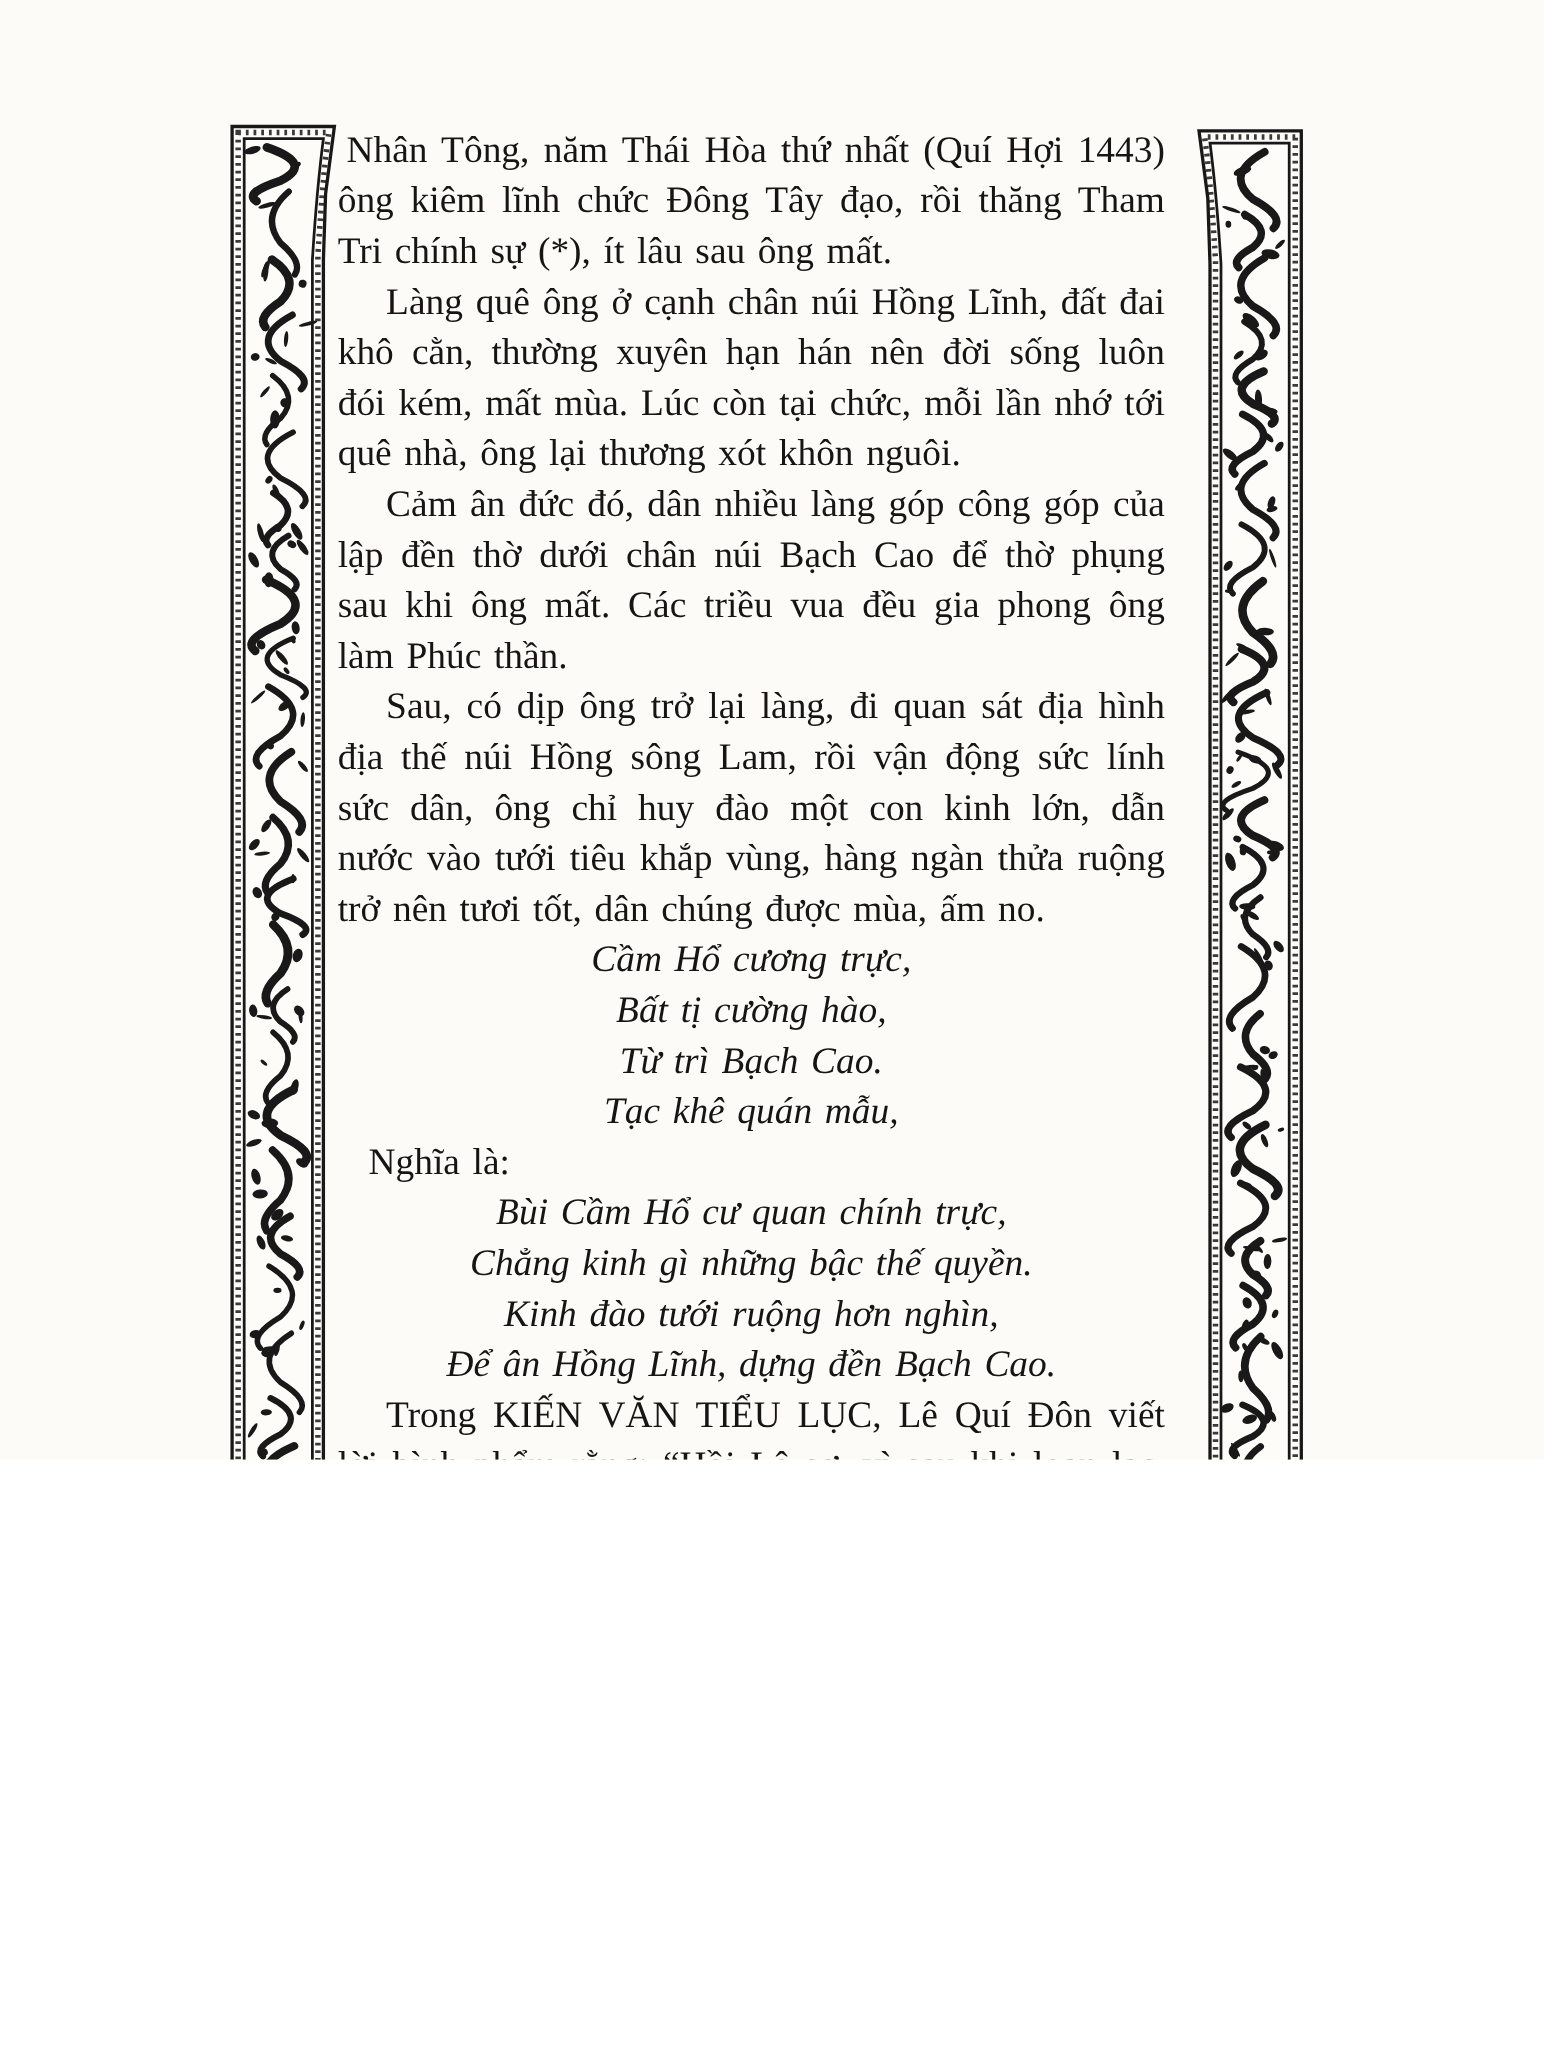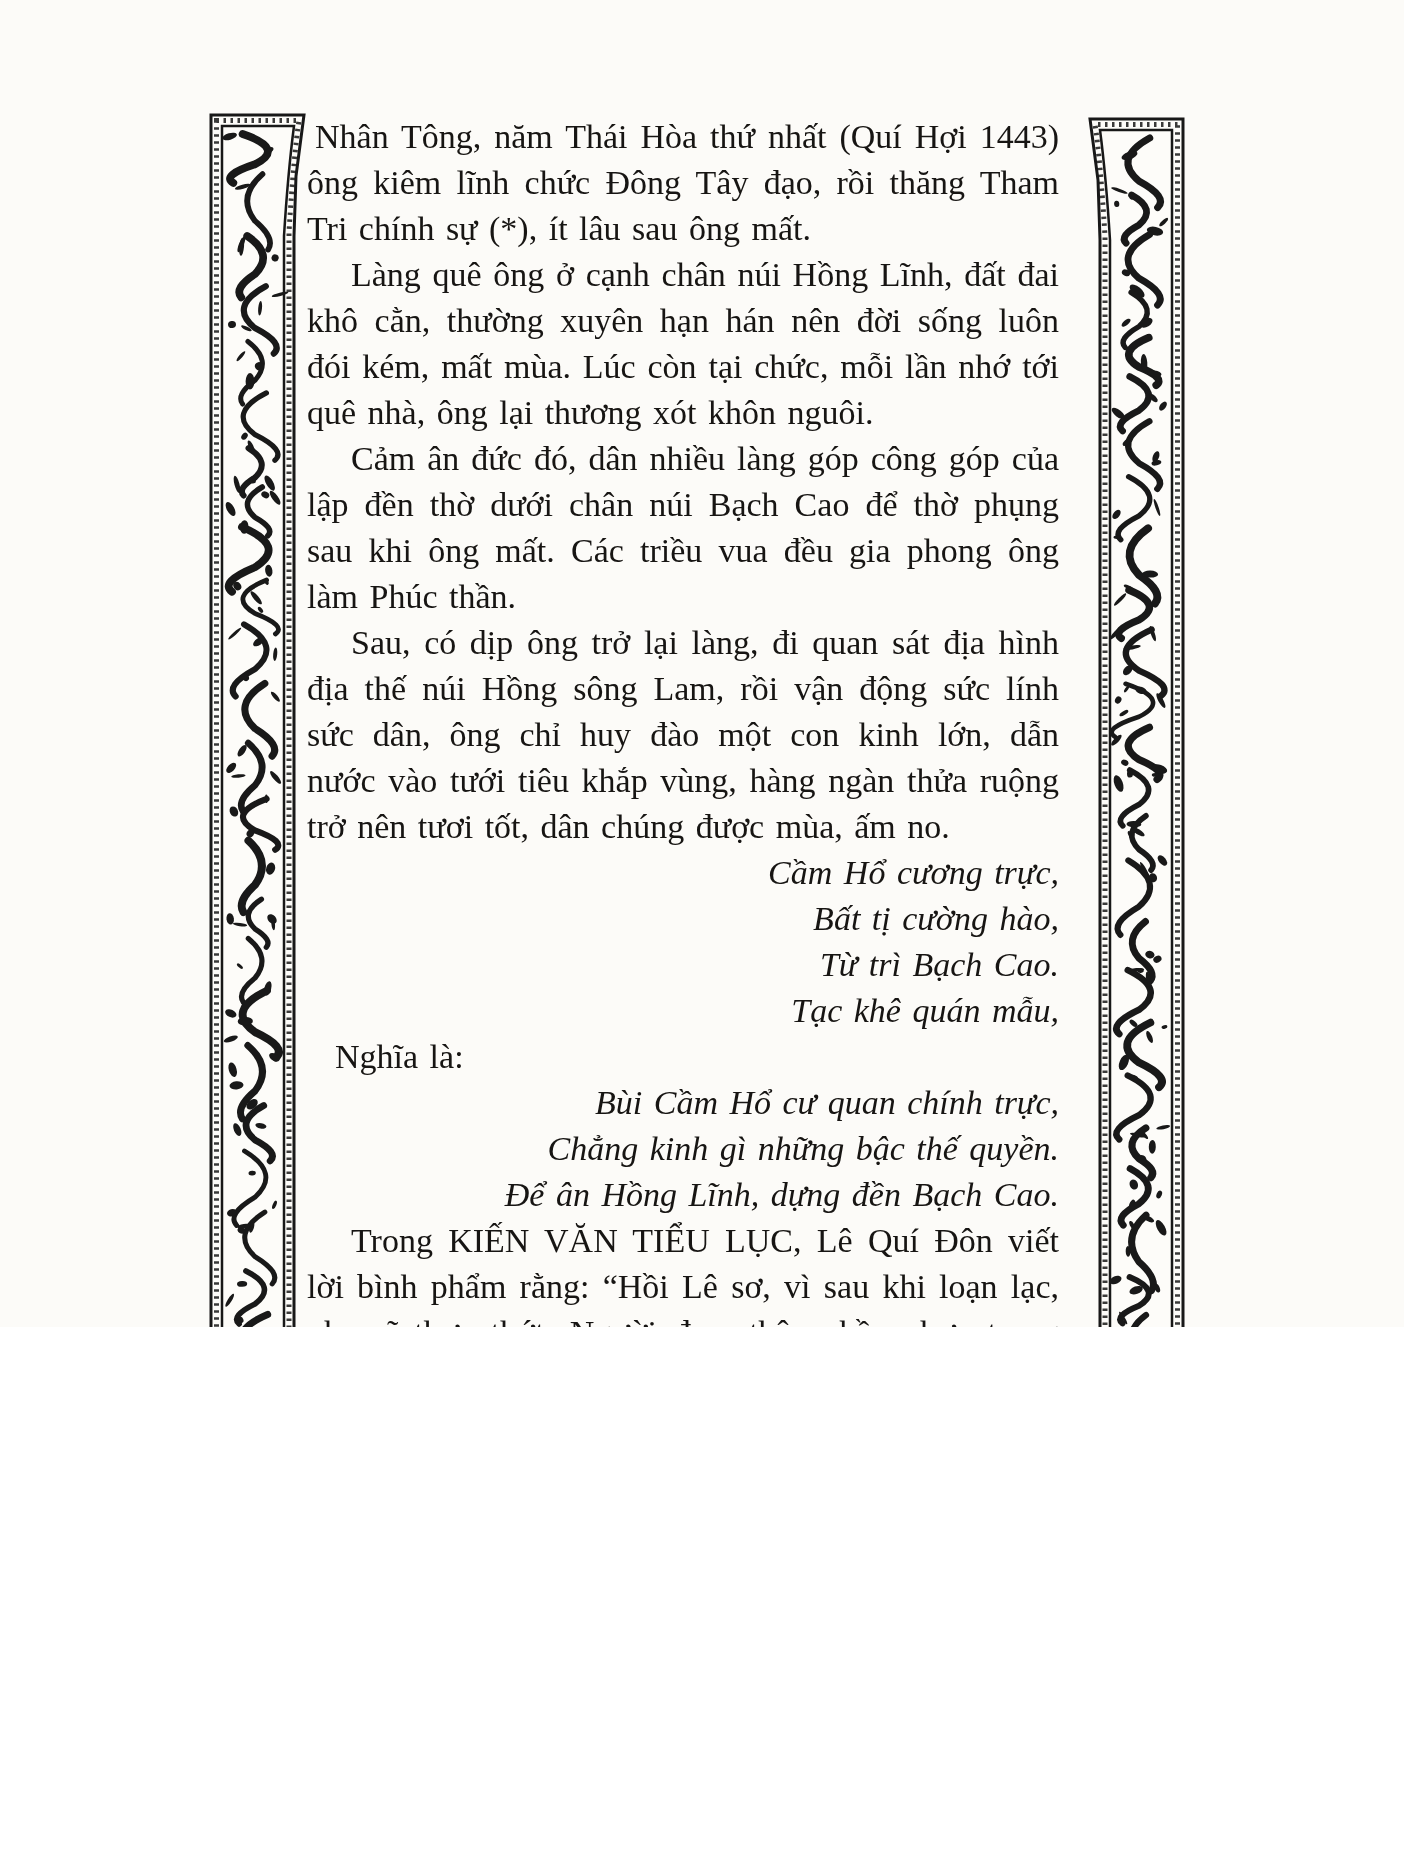--- a/index.html
+++ b/index.html
@@ -12,21 +12,21 @@
   .ornament{position:absolute;}
   .ornament svg{display:block;}
 
   .content{
     position:absolute;left:307px;top:114px;width:752px;
     font-size:34px;line-height:46px;text-align:justify;word-spacing:3px;
   }
   .content p{margin:0;}
   .para{text-indent:44px;}
   .para-cont{text-indent:8px;}
-  .poem{font-style:italic;text-align:right;font-family:Liberation Serif, serif;}
+  .poem{font-style:italic;text-align:center;font-family:Liberation Serif, serif;}
   .poem-han{margin-left:248px;}
   .poem-viet{margin-left:88px;}
   .meaning{text-indent:28px;text-align:left;}
 
   .footnote-rule{
     position:absolute;left:196px;top:1591px;width:652px;height:4px;
     background:#1c1c1c;
   }
   .footnote{
     position:absolute;left:214px;top:1604px;width:920px;
@@ -312,20 +312,21 @@
     <p class="para">Làng quê ông ở cạnh chân núi Hồng Lĩnh, đất đai khô cằn, thường xuyên hạn hán nên đời sống luôn đói kém, mất mùa. Lúc còn tại chức, mỗi lần nhớ tới quê nhà, ông lại thương xót khôn nguôi.</p>
     <p class="para">Cảm ân đức đó, dân nhiều làng góp công góp của lập đền thờ dưới chân núi Bạch Cao để thờ phụng sau khi ông mất. Các triều vua đều gia phong ông làm Phúc thần.</p>
     <p class="para">Sau, có dịp ông trở lại làng, đi quan sát địa hình địa thế núi Hồng sông Lam, rồi vận động sức lính sức dân, ông chỉ huy đào một con kinh lớn, dẫn nước vào tưới tiêu khắp vùng, hàng ngàn thửa ruộng trở nên tươi tốt, dân chúng được mùa, ấm no.</p>
     <p class="poem poem-han">Cầm Hổ cương trực,</p>
     <p class="poem poem-han">Bất tị cường hào,</p>
     <p class="poem poem-han">Từ trì Bạch Cao.</p>
     <p class="poem poem-han">Tạc khê quán mẫu,</p>
     <p class="meaning">Nghĩa là:</p>
     <p class="poem poem-viet">Bùi Cầm Hổ cư quan chính trực,</p>
     <p class="poem poem-viet">Chẳng kinh gì những bậc thế quyền.</p>
+    <p class="poem poem-viet">Kinh đào tưới ruộng hơn nghìn,</p>
     <p class="poem poem-viet">Để ân Hồng Lĩnh, dựng đền Bạch Cao.</p>
     <p class="para">Trong KIẾN VĂN TIỂU LỤC, Lê Quí Đôn viết lời bình phẩm rằng: “Hồi Lê sơ, vì sau khi loạn lạc, nho sĩ thưa thớt. Người đem thân chầu chực trong triều đình như Nguyễn Thiên Hựu, Bùi Cầm Hổ, phần nhiều bộc lộ chí khí sáng suốt, có những lời nói quả cảm.”</p>
     <p class="para">Bùi Cầm Hổ đã nêu cao tấm gương sáng về ý chí, nghị lực và tấm lòng trung kiên, để chúng ta noi theo vậy.</p>
   </div>
 
   <div class="footnote-rule"></div>
   <div class="footnote">
     <span>(*)</span>
     <span class="hanzi">參知政事</span>
     <span>THAM TRI CHÍNH SỰ : Là chức Thứ Tướng, thường dùng Thị Lang hoặc Gián Nghị Đại phu (quan can gián) giữ chức này, có quyền tham dự vào công việc của Tể Tướng, việc Triều chính.</span>

